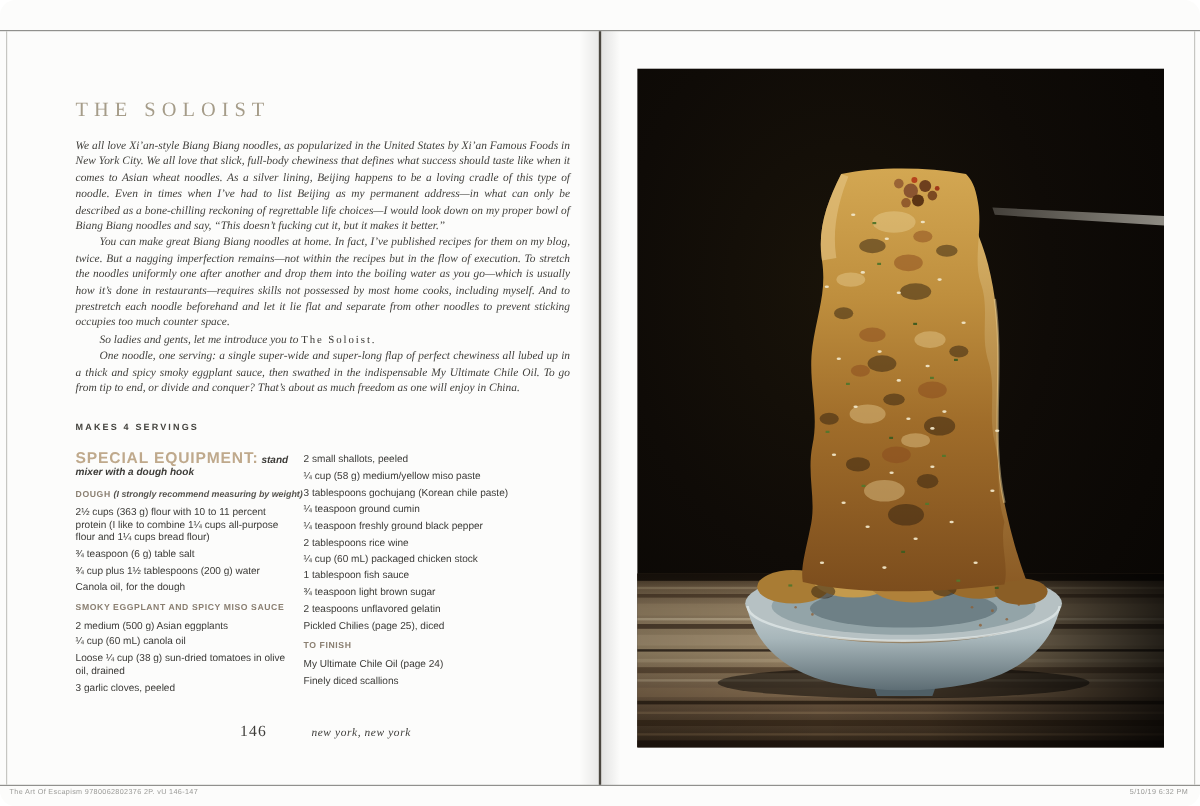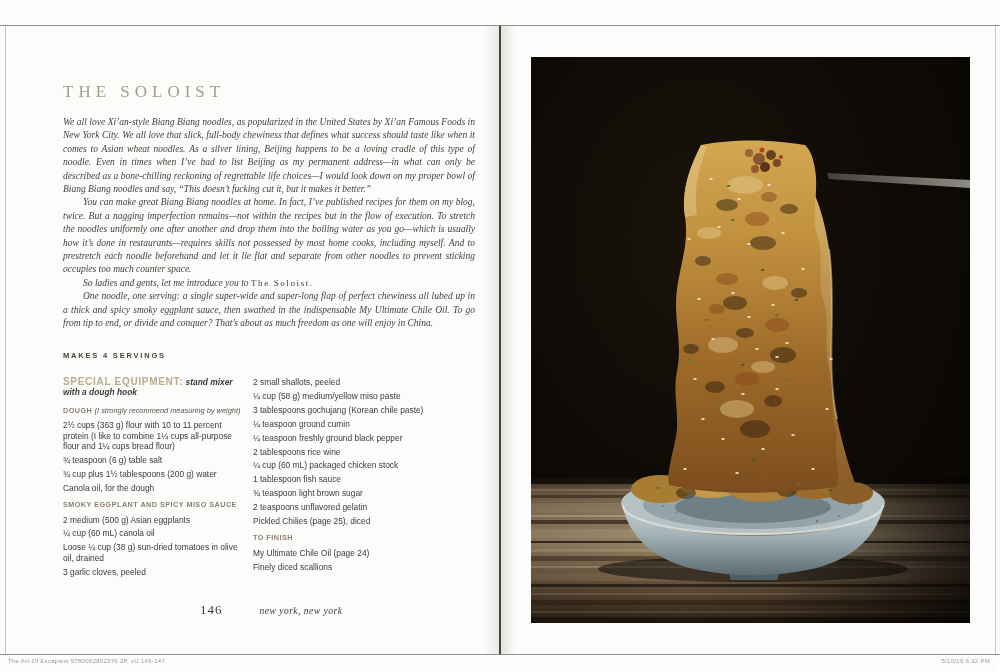--- a/index.html
+++ b/index.html
@@ -25,24 +25,24 @@
   .intro p.ind{text-indent:20px;}
   .soloist{font-style:normal;letter-spacing:1.6px;font-size:9px;color:#3a3935;}
   .yield{position:absolute;left:63px;top:351px;font-family:"Liberation Sans",sans-serif;
          font-size:7.5px;font-weight:700;letter-spacing:1.8px;color:#45443f;}
   .col{position:absolute;top:377px;font-family:"Liberation Sans",sans-serif;
        font-size:8.4px;line-height:10.4px;color:#3c3b38;}
   .colL{left:63px;width:184px;}
   .colR{left:253px;width:224px;}
   .col p{margin:0 0 3.5px 0;}
   .col p.sect{margin:7px 0 4px 0;white-space:nowrap;}
-  .lab{color:#bfa98c;font-size:10px;font-weight:700;letter-spacing:.7px;}
+  .lab{color:#bfa98c;font-size:13px;font-weight:700;letter-spacing:.7px;}
   .sectlab{color:#8a7f71;font-size:7.2px;font-weight:700;letter-spacing:.5px;}
   .eqtext{font-style:italic;font-weight:700;}
-  .note{font-style:italic;font-size:7.4px;color:#55534e;font-weight:400;}
+  .note{font-style:italic;font-size:7.4px;color:#55534e;font-weight:700;}
   .footer{position:absolute;left:200px;top:600px;color:#3c3b38;}
   .pageno{font-size:13px;letter-spacing:1px;margin-right:37px;}
   .running{font-style:italic;font-size:9.5px;letter-spacing:.5px;}
 
   
   .slug{position:absolute;top:658px;font-family:"Liberation Sans",sans-serif;
         font-size:6px;color:#9b9b98;letter-spacing:.3px;}
   .slugL{left:8px;}
   .slugR{right:10px;text-align:right;}
 

